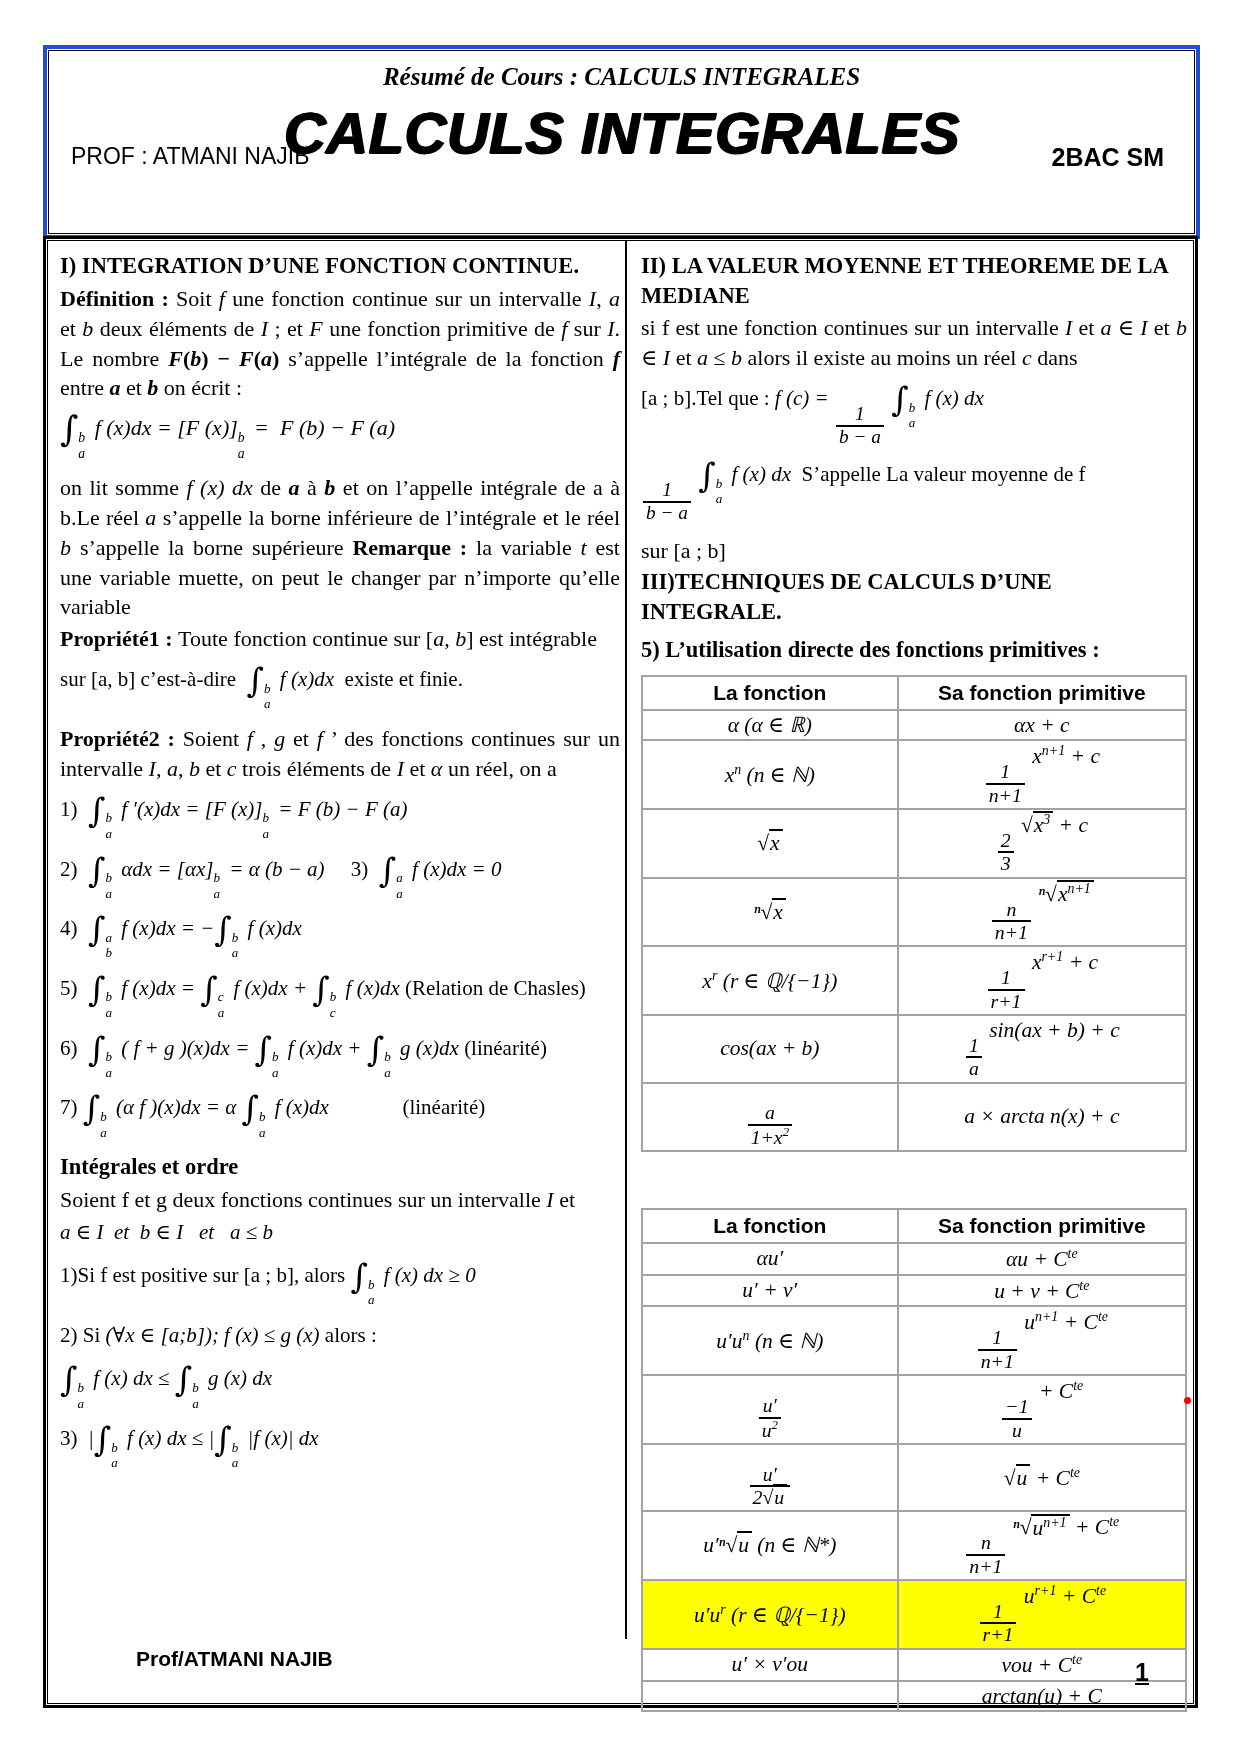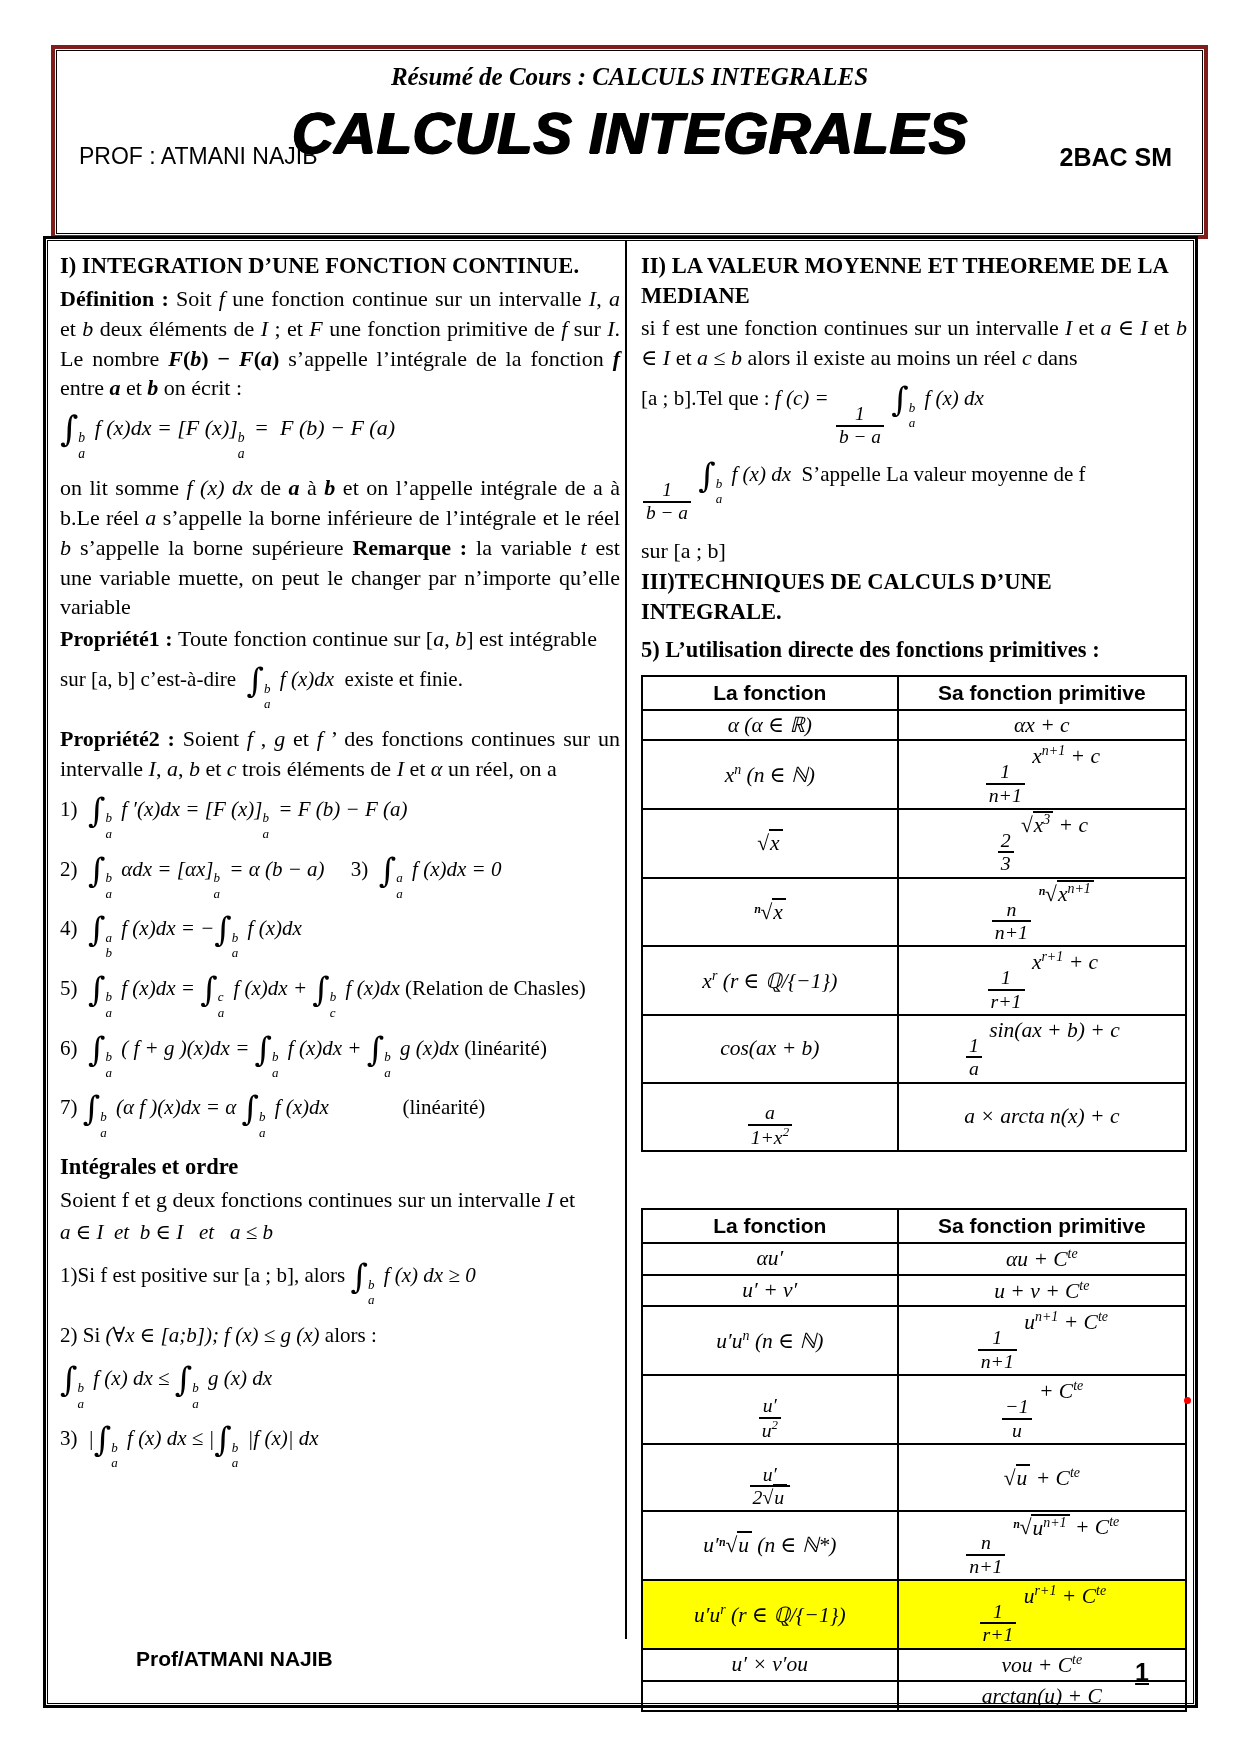--- a/index.html
+++ b/index.html
@@ -1,20 +1,20 @@
 <!DOCTYPE html>
 <html style="--hl: #ffff00;"><head>
 <meta charset="utf-8">
 <style>
   html,body{margin:0;padding:0;background:#ffffff;}
   body{width:1241px;height:1754px;position:relative;color:#000;
        font-family:"Liberation Serif","DejaVu Serif",serif;overflow:hidden;}
 
   
-  .header-box{position:absolute;left:51px;top:45px;width:1149px;height:186px;border:4px solid #7f1d1d;}
+  .header-box{position:absolute;left:43px;top:45px;width:1149px;height:186px;border:4px solid #1d4ed8;}
   .content-box{position:absolute;left:43px;top:236px;width:1149px;height:1466px;border:3px solid #000;}
   .inner{position:absolute;inset:1px;border:1px solid #000;}
 
   
   .hdr-sub{position:absolute;top:12px;left:0;width:100%;text-align:center;
            font-family:"Liberation Serif","DejaVu Serif",serif;font-weight:bold;font-style:italic;font-size:25px;}
   .hdr-title{position:absolute;top:48px;left:0;width:100%;text-align:center;
              font-family:"Liberation Sans","DejaVu Sans",sans-serif;font-weight:bold;font-style:italic;
              font-size:58px;letter-spacing:0.5px;
              text-shadow:1.4px 0 0 #000,-0.6px 0 0 #000,0 0.6px 0 #000;}
@@ -44,21 +44,21 @@
   .fr{display:inline-flex;flex-direction:column;text-align:center;vertical-align:-0.75em;
       font-size:0.92em;line-height:1.08;margin:0 2px;}
   .fr .nu{display:block;border-bottom:2px solid #000;padding:0 3px;}
   .fr .de{display:block;padding:0 3px;}
   .sq{white-space:nowrap;}
   .sq .sqb{border-top:2px solid #000;padding:0 3px 0 1px;}
 
   
   table.ptable{border-collapse:collapse;width:100%;margin-top:10px;}
   table.ptable.t2{margin-top:56px;}
-  .ptable th,.ptable td{border:2px solid #000000;text-align:center;vertical-align:middle;}
+  .ptable th,.ptable td{border:2px solid #a3a3a3;text-align:center;vertical-align:middle;}
   .ptable th{font-family:"Liberation Sans","DejaVu Sans",sans-serif;font-size:21px;padding:4px 2px;}
   .ptable th:first-child{width:47%;}
   .ptable td{font-size:21.5px;font-style:italic;padding:2px 16px;line-height:1.15;}
   .ptable tr.hl td{background:var(--hl,#ffff00);}
 
   
   .foot-author{position:absolute;left:88px;bottom:32px;
                font-family:"Liberation Sans",sans-serif;font-weight:bold;font-size:21px;}
   .foot-page{position:absolute;right:44px;bottom:16px;
              font-family:"Liberation Sans",sans-serif;font-weight:bold;font-size:25px;text-decoration:underline;}

